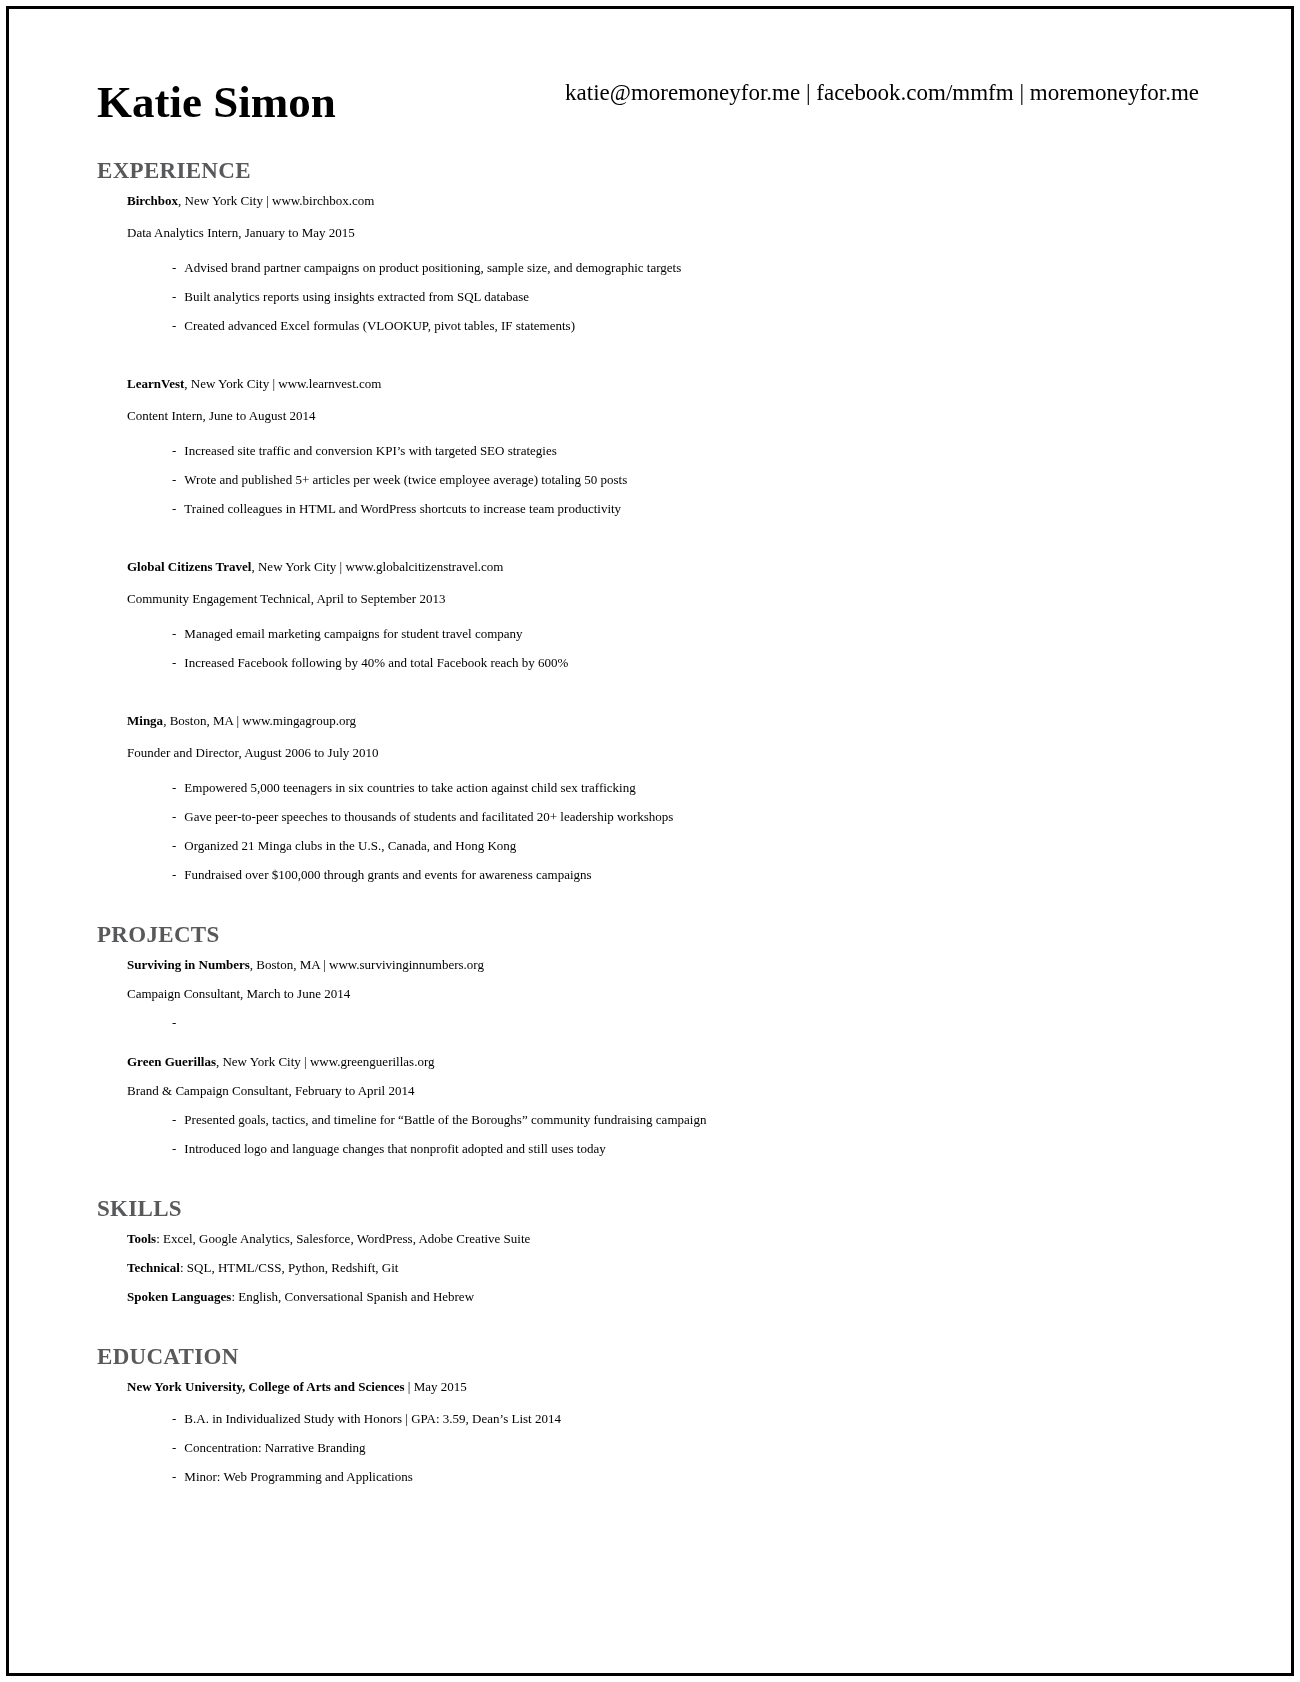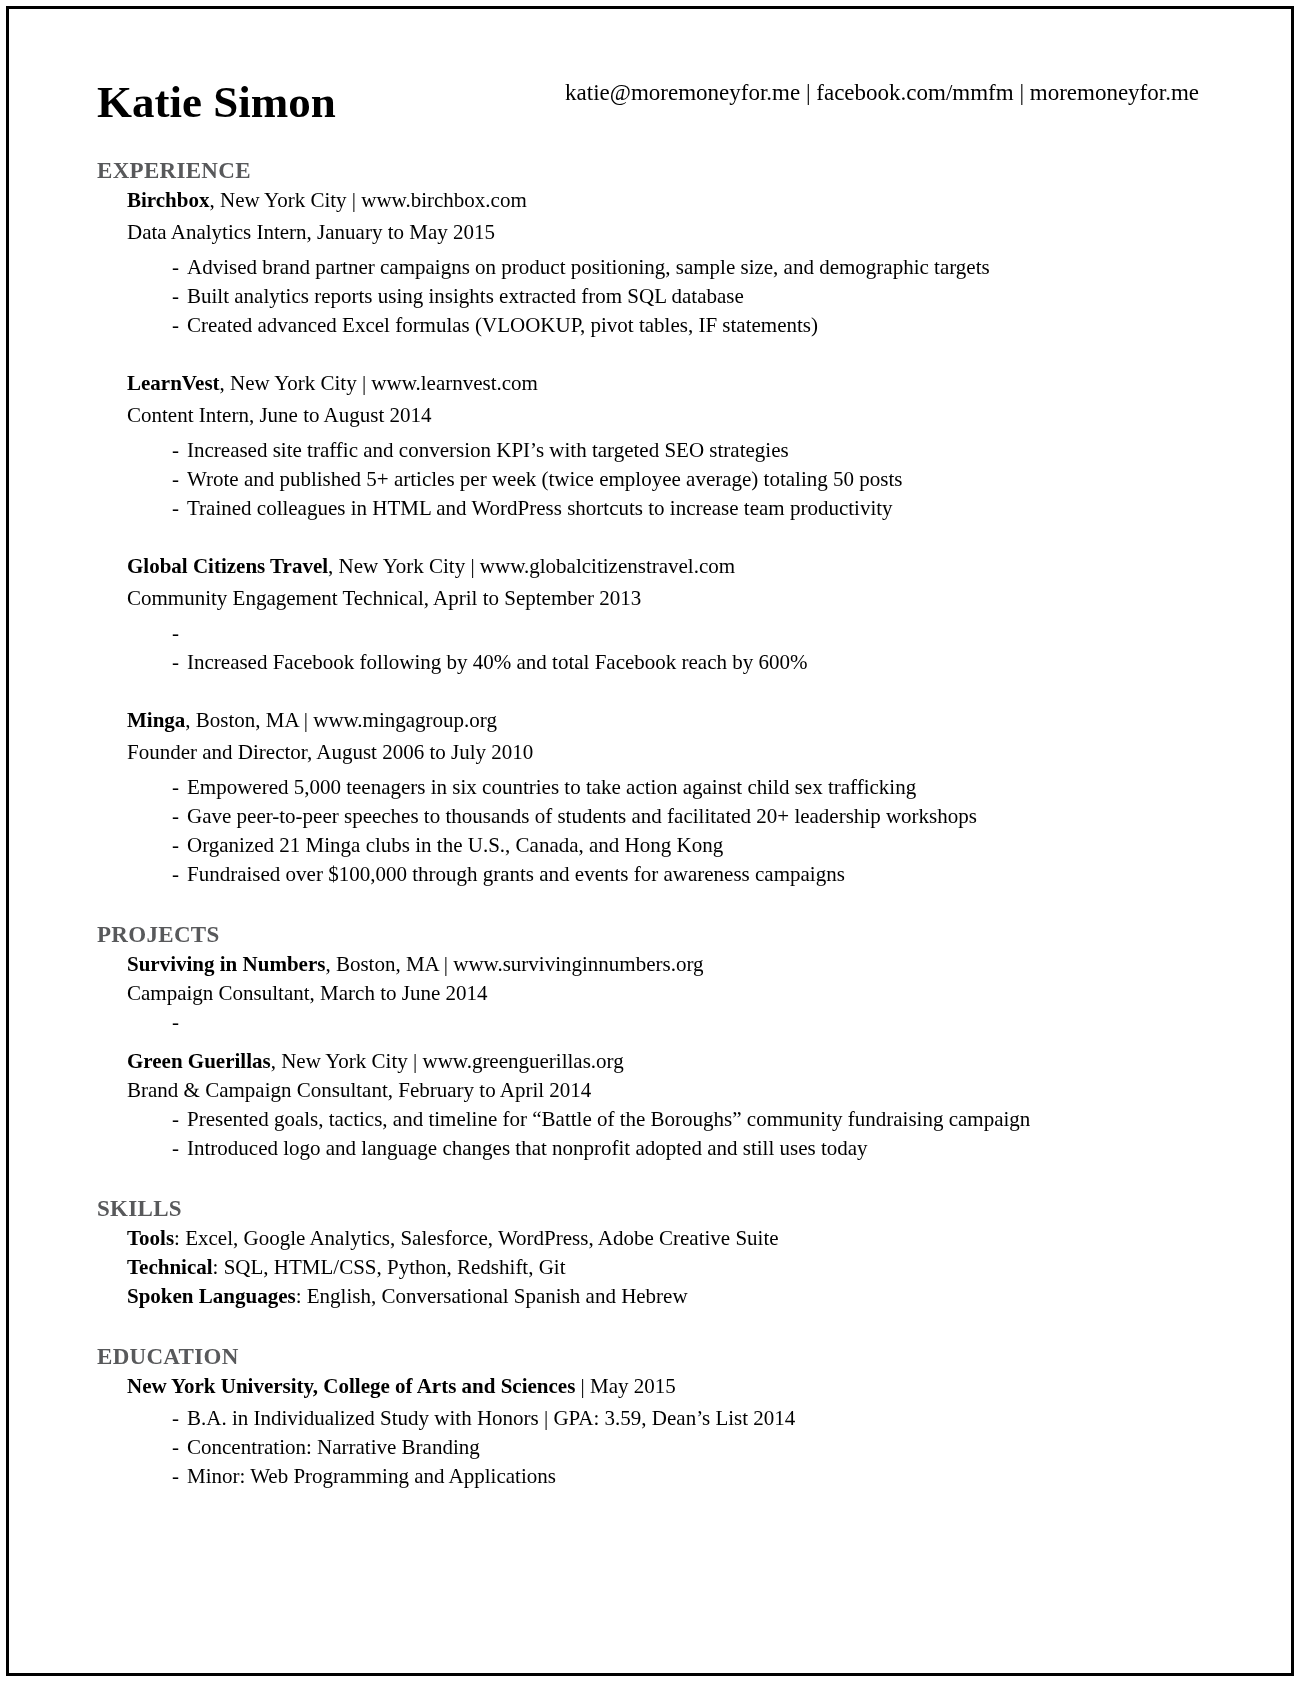--- a/index.html
+++ b/index.html
@@ -46,21 +46,21 @@
   .section { margin-top: 31px; }
   .section-title {
     margin: 0;
     font-size: 23px;
     line-height: 30px;
     font-weight: bold;
     letter-spacing: 0.3px;
     color: var(--heading-color, #58595b);
   }
   .line {
-    font-size: 21px;
+    font-size: 13px;
     line-height: 29px;
   }
   .entry { margin-left: 30px; }
   .b { font-weight: bold; }
   .i { }
   .sec-experience .entry + .entry { margin-top: 29px; }
   .sec-projects   .entry + .entry { margin-top: 10px; }
   .sec-experience .entry-sub { margin-top: 3px; }
   .sec-experience .bullets { margin-top: 6px; }
   .sec-education  .bullets { margin-top: 3px; }
@@ -117,20 +117,21 @@
               <span class="btxt">Trained colleagues in HTML and WordPress shortcuts to increase team productivity</span>
             </div>
           </div>
         </div>
         <div class="entry">
           <div class="line entry-head"><span class="b">Global Citizens Travel</span><span>, New York City | www.globalcitizenstravel.com</span></div>
           <div class="line entry-sub"><span class="i">Community Engagement Technical</span><span>, April to September 2013</span></div>
           <div class="bullets">
             <div class="line bullet">
               <span class="dash">-</span>
+              <span class="btxt">Managed email marketing campaigns for student travel company</span>
             </div>
             <div class="line bullet">
               <span class="dash">-</span>
               <span class="btxt">Increased Facebook following by 40% and total Facebook reach by 600%</span>
             </div>
           </div>
         </div>
         <div class="entry">
           <div class="line entry-head"><span class="b">Minga</span><span>, Boston, MA | www.mingagroup.org</span></div>
           <div class="line entry-sub"><span class="i">Founder and Director</span><span>, August 2006 to July 2010</span></div>

